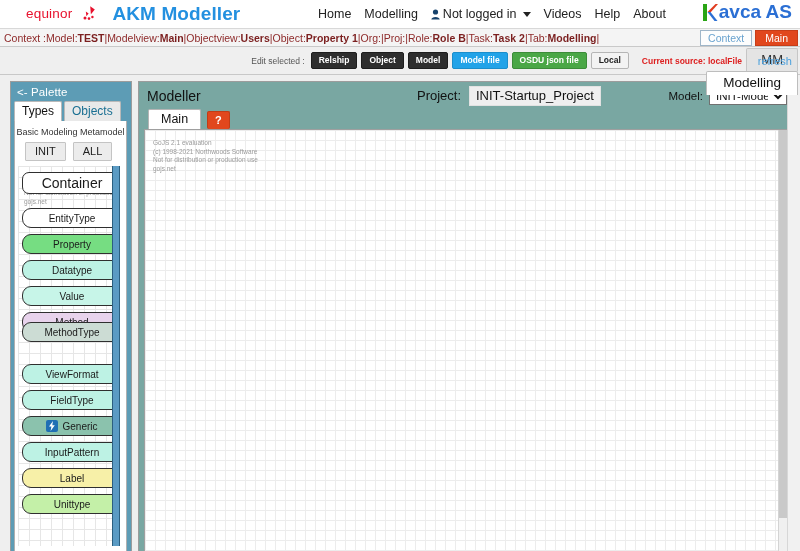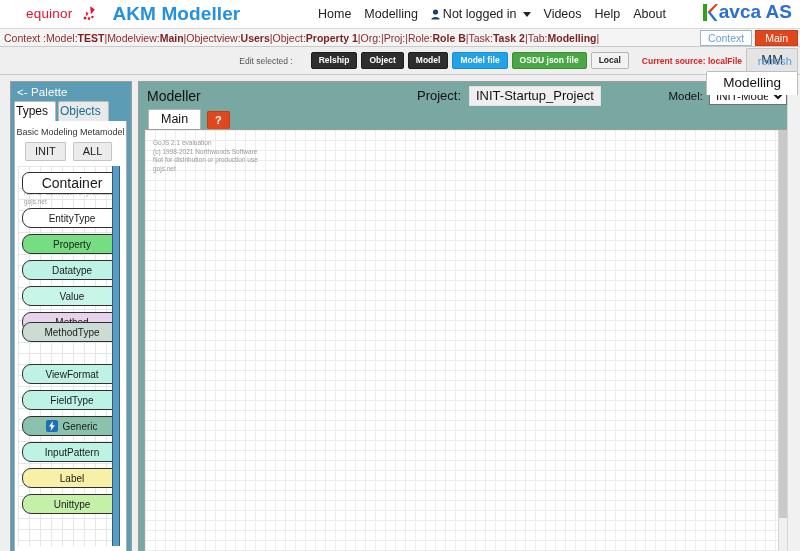--- a/index.html
+++ b/index.html
@@ -169,21 +169,21 @@
     position: absolute;
     right: 58px;
     top: 5px;
     display: flex;
     align-items: center;
     gap: 4px;
   }
   .tb-label {
     font-size: 8.5px;
     color: #555;
-    margin-right: 14px;
+    margin-right: 2px;
     white-space: nowrap;
   }
   .tb-btn {
     font-size: 8.5px;
     font-weight: bold;
     color: #ffffff;
     background: #2e2e2e;
     border: 1px solid #1d1d1d;
     border-radius: 2px;
     padding: 2px 7px 3px 7px;
@@ -243,21 +243,21 @@
     gap: 2px;
     height: 20px;
     align-items: flex-end;
   }
   .ptab {
     background: #e9e9e9;
     border: 1px solid #b9b9b9;
     border-bottom: none;
     font-size: 12px;
     color: #1a6f92;
-    padding: 2px 7px 3px 1px;
+    padding: 2px 7px 3px 7px;
     border-radius: 2px 2px 0 0;
     cursor: pointer;
   }
   .ptab.active { background: #ffffff; color: #111; }
   .palette-inner {
     background: #ffffff;
     flex: 1;
     margin: 0 4px 0 3px;
     border: 1px solid #b0b0b0;
     border-top: none;

